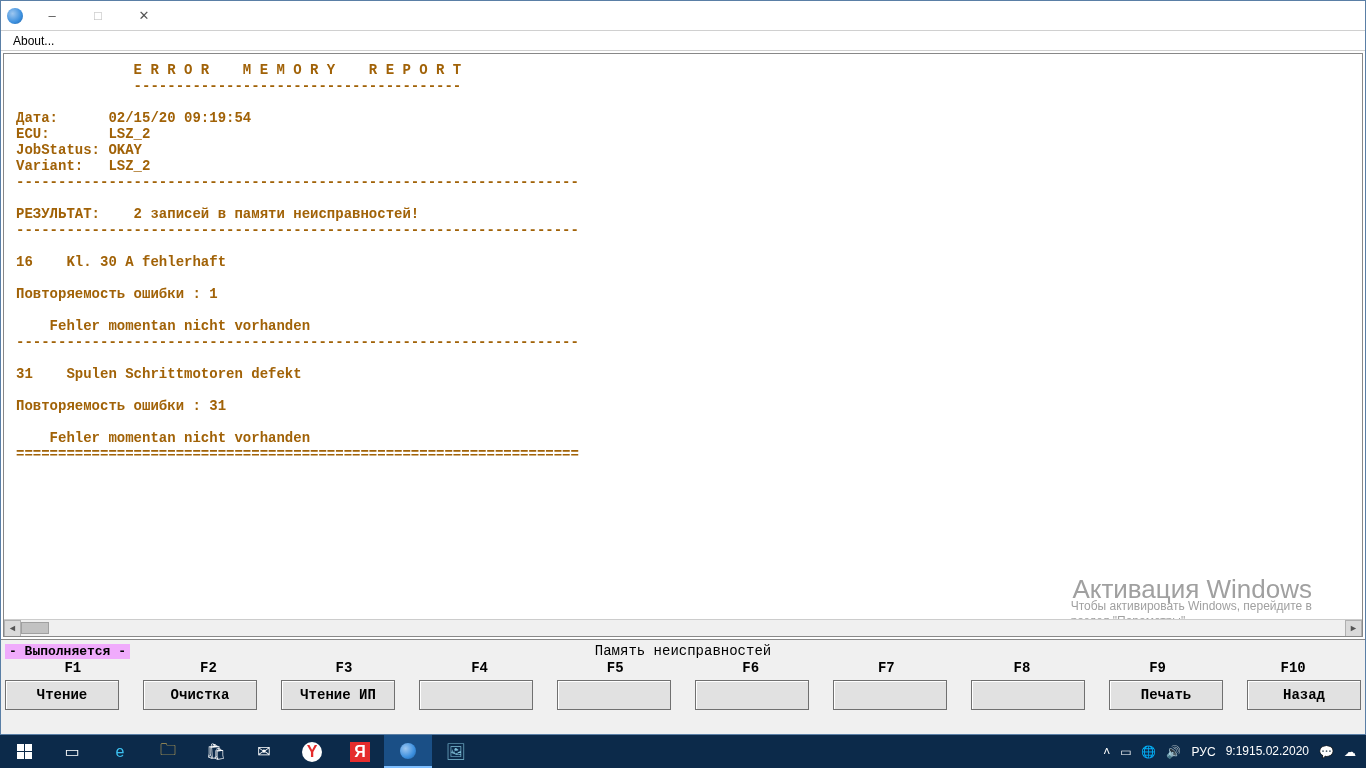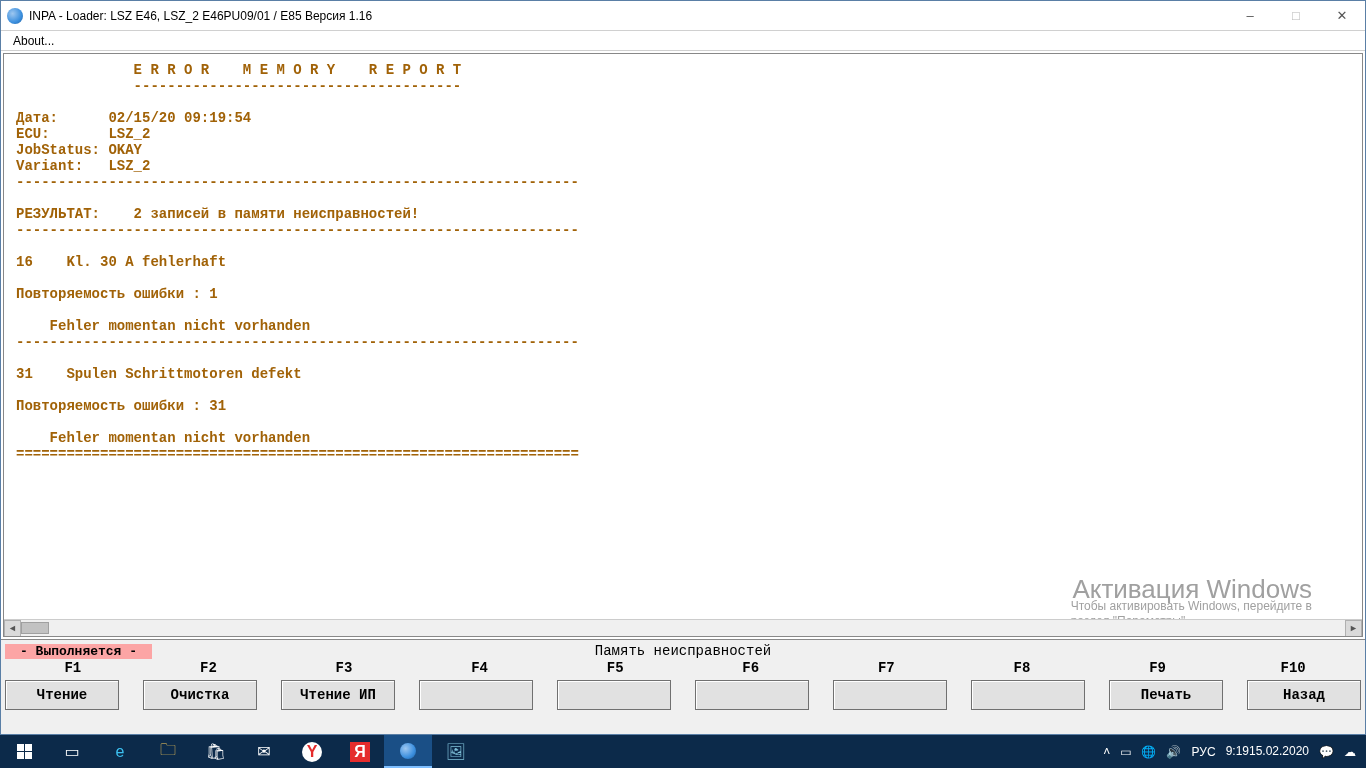--- a/index.html
+++ b/index.html
@@ -16,21 +16,21 @@
   .subheader { height: 22px; background: linear-gradient(#f6f9fc,#d9e4ef); border: 1px solid #9db6cc; margin: 2px; display: flex; align-items: center; padding-left: 8px; font-size: 12px; color: #6f848f; }
   .contentwrap { flex: 1; margin: 2px; border: 1px solid #888; display: flex; flex-direction: column; overflow: hidden; }
   .contentarea { flex: 1; overflow-y: scroll; overflow-x: hidden; background: #fff; position: relative; }
   .monotext { font-family: "Courier New", monospace; font-size: 14px; font-weight: bold; white-space: pre; padding: 8px 12px; line-height: 16px; color: #a16207; }
   .hscroll { height: 17px; background: #f0f0f0; border-top: 1px solid #ccc; display: flex; align-items: center; }
   .hscroll .harrow { width: 17px; height: 17px; background: #dadada; border: 1px solid #b0b0b0; display: flex; align-items: center; justify-content: center; font-size: 9px; color: #555; }
   .hscroll .htrack { flex: 1; height: 17px; position: relative; }
   .hscroll .hthumb { position: absolute; left: 0; top: 2px; width: 28px; height: 12px; background: #c2c2c2; border: 1px solid #a0a0a0; }
   .bottompanel { height: 95px; background: #f0f0f0; border-top: 1px solid #888; display: flex; flex-direction: column; padding: 2px 4px 4px 4px; }
   .statusrow { height: 18px; display: flex; align-items: center; position: relative; }
-  .statusbadge { background: #fca5a5; color: #000; font-family: "Courier New", monospace; font-size: 13px; font-weight: bold; padding: 0 15px; }
+  .statusbadge { background: #f0abfc; color: #000; font-family: "Courier New", monospace; font-size: 13px; font-weight: bold; padding: 0 4px; }
   .statuscenter { position: absolute; left: 50%; transform: translateX(-50%); font-family: "Courier New", monospace; font-size: 14px; font-weight: normal; }
   .flabelsrow { height: 20px; display: flex; }
   .flabelsrow .fcell { flex: 1; text-align: center; font-family: "Courier New", monospace; font-size: 14px; font-weight: bold; }
   .fbuttonsrow { height: 30px; display: flex; gap: 24px; }
   .fbuttonsrow .fbtn { flex: 1; border: 1px solid #707070; background: #e1e1e1; font-family: "Courier New", monospace; font-size: 14px; font-weight: bold; display: flex; align-items: center; justify-content: center; box-shadow: inset 1px 1px 0 #fff; }
   .fbuttonsrow .fbtn.empty { visibility: visible; }
   .watermark { position: absolute; right: 50px; bottom: 14px; color: #a0a0a0; font-size: 26px; pointer-events: none; }
   .watermark2 { position: absolute; right: 50px; bottom: -10px; color: #a0a0a0; font-size: 12px; pointer-events: none; line-height: 15px; }
   .taskbar { position: absolute; left: 0; bottom: 0; width: 1366px; height: 33px; background: #0c2a4a; display: flex; align-items: center; color: #fff; }
   .taskbar .tbitem { width: 48px; height: 33px; display: flex; align-items: center; justify-content: center; font-size: 16px; }
@@ -45,21 +45,20 @@
   .contentarea::-webkit-scrollbar-thumb { background: #c2c2c2; border: 1px solid #a0a0a0; }
   .contentarea::-webkit-scrollbar-button { background: #dadada; height: 17px; border: 1px solid #b0b0b0; }
 </style>
 </head>
 <body>
 
 <div class="window">
 
   <div class="titlebar">
     <div class="appicon"></div>
-    <div class="title">INPA - Loader:  LSZ E46, LSZ_2 E46PU09/01 / E85 Версия 1.16</div>
     <div class="winbtns">
       <div class="winbtn">–</div>
       <div class="winbtn disabled">□</div>
       <div class="winbtn close">✕</div>
     </div>
   </div>
 
   <div class="menubar">
     <div class="menuitem">About...</div>
   </div>

